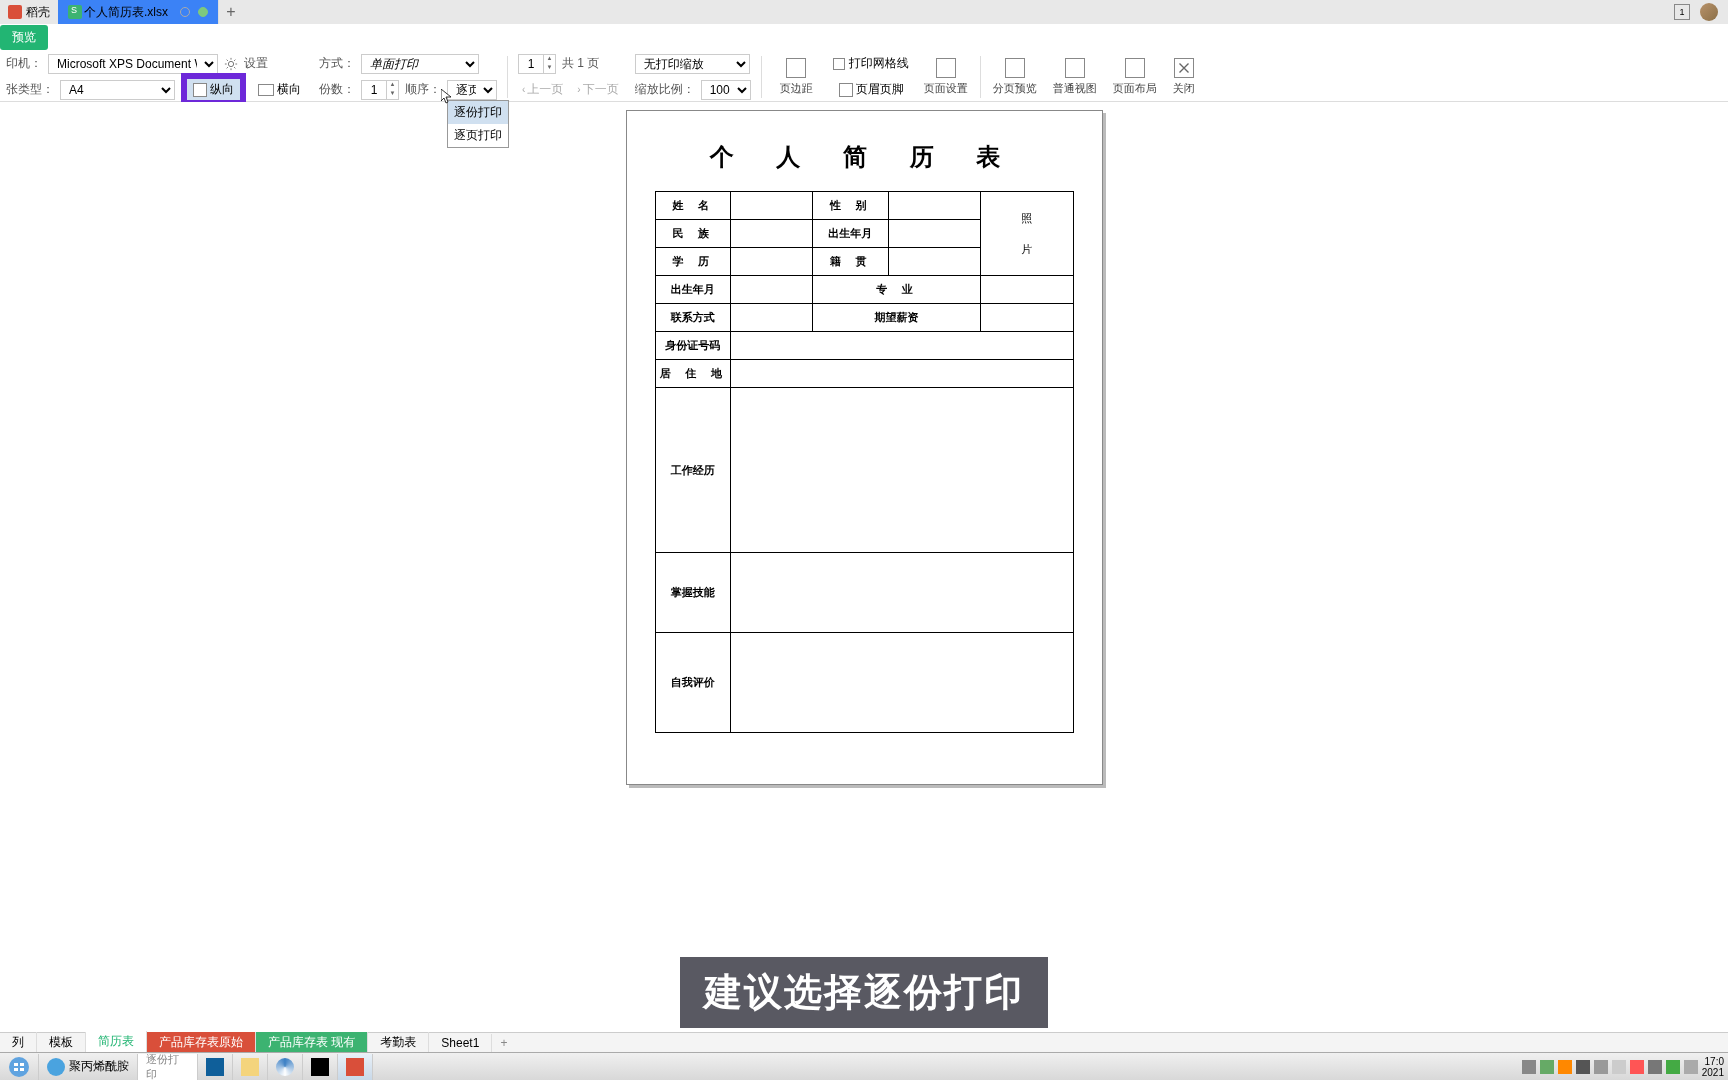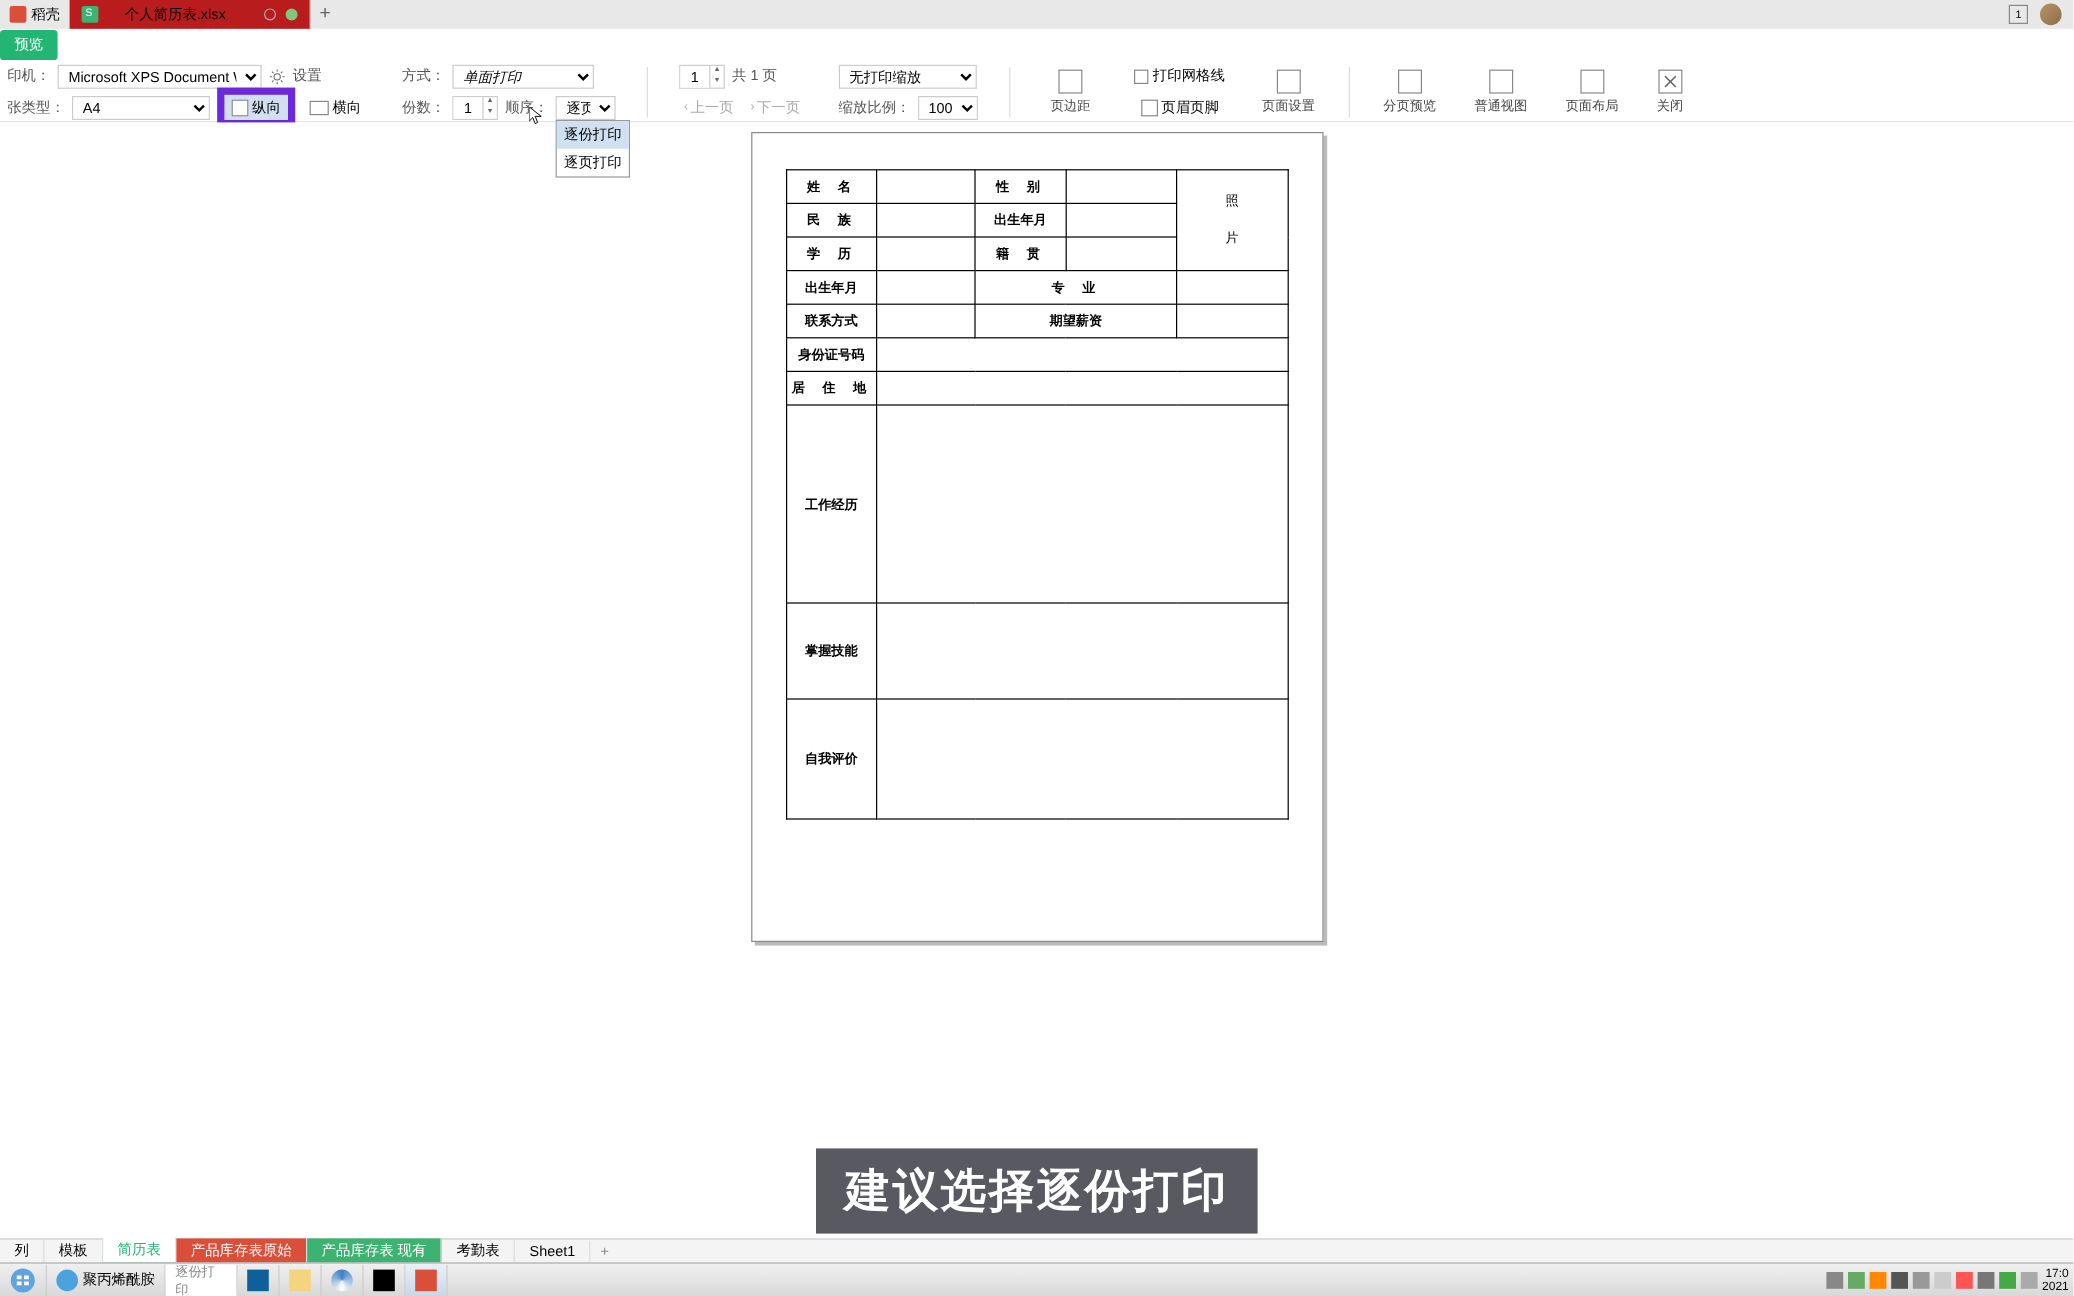--- a/index.html
+++ b/index.html
@@ -1,38 +1,38 @@
 <!DOCTYPE html>
 <html><head>
 <meta charset="utf-8">
 <style>
 * { box-sizing: border-box; margin: 0; padding: 0; }
 body { font-family: "Microsoft YaHei", sans-serif; font-size: 12px; background: #fff; overflow: hidden; width: 1728px; height: 1080px; position: relative; }
 
 
 .titlebar { height: 24px; background: #e8e8e8; display: flex; align-items: center; }
 .tab-app { height: 24px; display: flex; align-items: center; padding: 0 8px; gap: 4px; background: #e8e8e8; }
-.tab-doc { height: 24px; display: flex; align-items: center; padding: 0 10px; gap: 22px; background: #b91c1c; border-right: 1px solid #ddd; }
+.tab-doc { height: 24px; display: flex; align-items: center; padding: 0 10px; gap: 2px; background: #3b82f6; border-right: 1px solid #ddd; }
 .tab-app .logo-icon { width: 14px; height: 14px; background: #d94f3a; border-radius: 2px; }
 .tab-doc .doc-icon { width: 14px; height: 14px; background: #3cb371; border-radius: 2px; position: relative; }
 .tab-doc .doc-icon::after { content: "S"; color: #fff; font-size: 9px; position: absolute; left: 3px; top: 0; }
 .tab-controls { display: flex; gap: 8px; margin-left: 10px; }
 .tab-circle { width: 10px; height: 10px; border-radius: 50%; border: 1px solid #aaa; }
 .tab-circle.green { background: #7ec97e; border-color: #7ec97e; }
 .tab-add { width: 24px; text-align: center; color: #666; font-size: 16px; cursor: pointer; }
 .titlebar-right { margin-left: auto; display: flex; align-items: center; gap: 10px; padding-right: 10px; }
 .win-icon { width: 16px; height: 16px; border: 1px solid #888; display: flex; align-items: center; justify-content: center; font-size: 9px; }
 .avatar { width: 18px; height: 18px; border-radius: 50%; background: linear-gradient(135deg,#b8926a,#8b6f47); }
 
 
 .preview-row { height: 26px; display: flex; align-items: center; padding-left: 0; }
 .preview-badge { background: #22b573; color: #fff; padding: 4px 12px; border-radius: 3px; font-size: 12px; }
 
 
-.toolbar { display: flex; align-items: center; padding: 4px 0 2px 0; border-bottom: 1px solid #ddd; gap: 16px; flex-wrap: nowrap; height: 52px; }
+.toolbar { display: flex; align-items: center; padding: 4px 0 2px 0; border-bottom: 1px solid #ddd; gap: 0; flex-wrap: nowrap; height: 52px; }
 .tb-group { display: flex; flex-direction: column; gap: 4px; padding: 0 6px; }
 .tb-row { display: flex; align-items: center; gap: 6px; height: 22px; }
 .tb-label { color: #555; font-size: 12px; white-space: nowrap; }
 .tb-select { border: 1px solid #ccc; background: #fff; height: 20px; font-size: 12px; padding: 0 4px; }
 .tb-select.w170 { width: 170px; }
 .tb-select.w130 { width: 118px; font-style: italic; }
 .tb-select.w115 { width: 115px; }
 .tb-select.w50 { width: 50px; }
 .tb-spin { border: 1px solid #ccc; height: 20px; width: 38px; display: flex; }
 .tb-spin input { border: none; width: 24px; text-align: center; font-size: 12px; }
@@ -278,20 +278,21 @@
     <span>关闭</span>
   </div>
 </div>
 
 <svg class="cursor" style="left:441px;top:89px" viewBox="0 0 12 16">
     <path d="M0 0l0 12 3-3 2 5 2-1-2-5 5 0z" fill="#fff" stroke="#000" stroke-width="0.8"></path>
   </svg>
 
 <div class="preview-area">
   <div class="page">
+    <div class="page-title">个 人 简 历 表</div>
     <table class="resume-table">
       <tbody>
           <tr class="row-h">
         <td class="lbl" style="width:72px">姓 名</td>
         <td style="width:78px"></td>
         <td class="lbl" style="width:72px">性 别</td>
         <td style="width:88px"></td>
         <td rowspan="3" style="width:88px;line-height:2.8"><span>照</span><br><span>片</span></td>
       </tr>
       <tr class="row-h">

